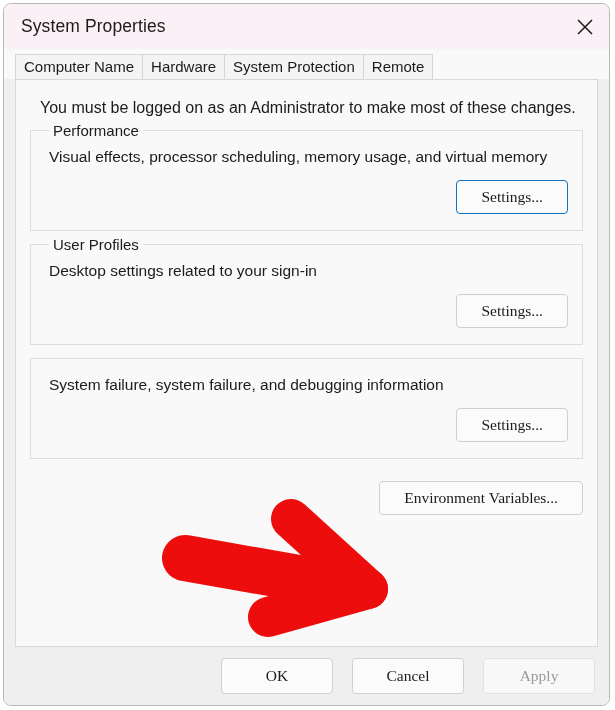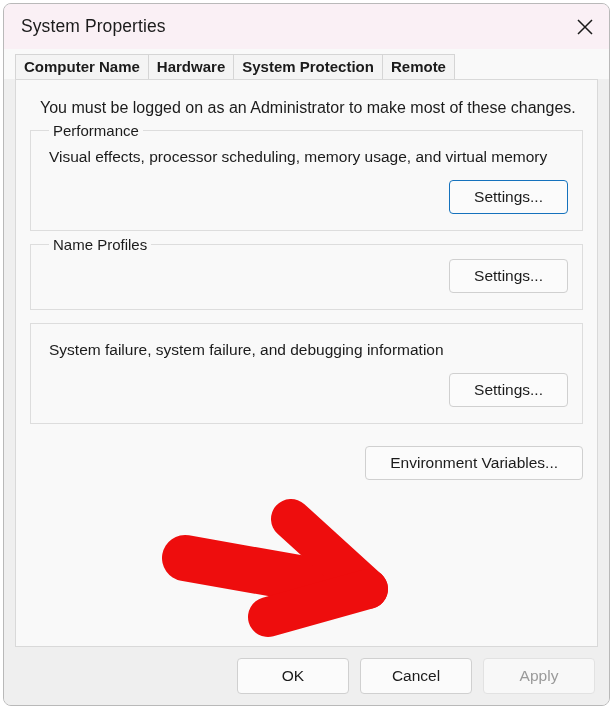--- a/index.html
+++ b/index.html
@@ -81,21 +81,20 @@
     padding: 0 8px;
     font-size: 15px;
     color: #1b1b1b;
     background: #f4f4f4;
     border: 1px solid #d5d5d5;
     border-bottom: none;
     margin-right: -1px;
     white-space: nowrap;
     cursor: default;
     z-index: 1;
-    font-weight: bold;
   }
   .tab.selected {
     height: 31px;
     line-height: 28px;
     background: #ffffff;
     border-color: #d0d0d0;
     margin-bottom: -1px;
     z-index: 3;
   }
 
@@ -147,21 +146,21 @@
     justify-content: flex-end;
     padding: 14px 14px 16px 0;
   }
 
   
   .btn {
     box-sizing: border-box;
     min-width: 102px;
     height: 34px;
     padding: 0 24px;
-    font-family: Liberation Sans, sans-serif;
+    font-family: Liberation Serif, serif;
     font-size: 15.5px;
     color: #1b1b1b;
     background: #fbfbfb;
     border: 1px solid #d0d0d0;
     border-radius: 4px;
     cursor: default;
     white-space: nowrap;
   }
   .btn.focused {
     border: 1.6px solid #1572bd;
@@ -196,21 +195,21 @@
     flex: 0 0 58px;
     height: 58px;
     background: #efefef;
     display: flex;
     align-items: center;
     justify-content: flex-end;
     padding-right: 14px;
     gap: 11px;
     box-sizing: border-box;
   }
-  .footer .btn { min-width: 112px; height: 36px; }
+  .footer .btn { min-width: 112px; height: 36px; margin-left: 8px; }
 </style>
 </head>
 <body>
 
 <div class="window">
 
   <div class="titlebar">
     <div class="title-text">System Properties</div>
     <button class="close-btn">
       <span>
@@ -234,21 +233,22 @@
 
     <div class="group">
       <div class="group-label">Performance</div>
       <div class="group-desc">Visual effects, processor scheduling, memory usage, and virtual memory</div>
       <div class="group-btnrow">
         <button class="btn focused">Settings...</button>
       </div>
     </div>
 
     <div class="group">
-      <div class="group-label">Name Profiles</div>
+      <div class="group-label">User Profiles</div>
+      <div class="group-desc">Desktop settings related to your sign-in</div>
       <div class="group-btnrow">
         <button class="btn">Settings...</button>
       </div>
     </div>
 
     <div class="group">
       <div class="group-desc">System failure, system failure, and debugging information</div>
       <div class="group-btnrow">
         <button class="btn">Settings...</button>
       </div>

